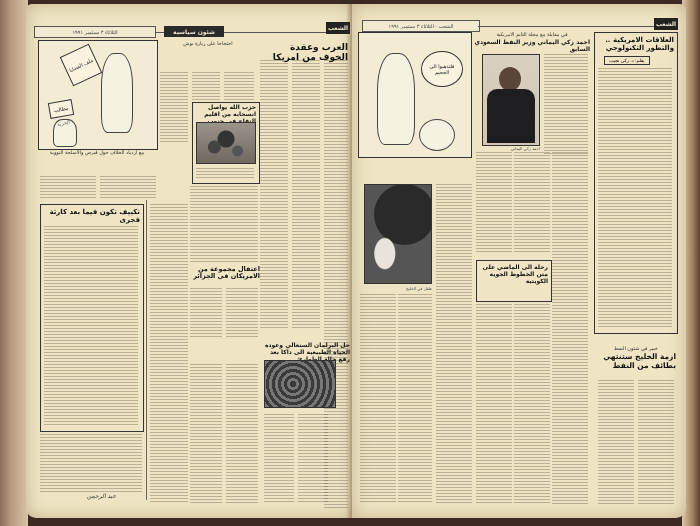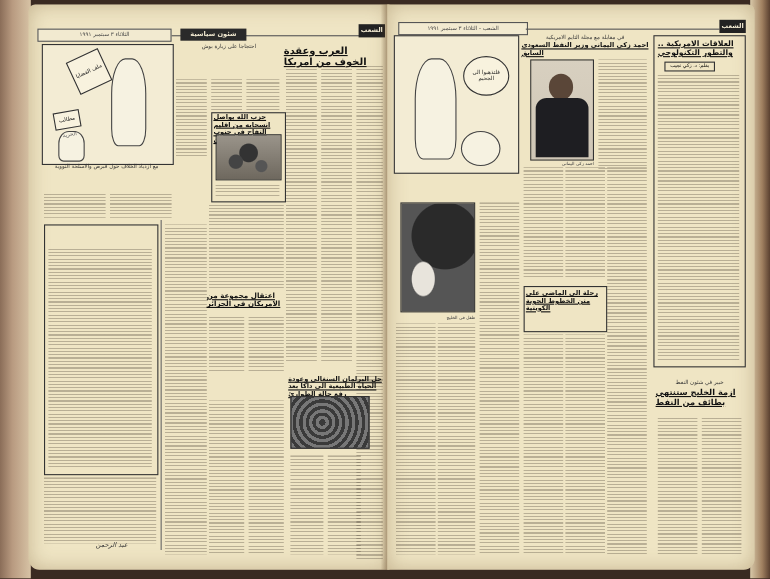--- a/index.html
+++ b/index.html
@@ -36,22 +36,22 @@
     position:absolute; background:#2a2a2a; color:#f0e8d0; font-size:6px; font-weight:bold;
     text-align:center; line-height:11px; height:11px; direction:rtl;
   }
   .masthead {
     position:absolute; background:#222; color:#f0e8d0; font-size:6px; font-weight:bold;
     text-align:center; line-height:12px; height:12px; direction:rtl;
   }
   .rule { position:absolute; background:#555; height:1px; }
   .box { position:absolute; border:1px solid #333; }
   .headline {
-    position:absolute; direction:rtl; text-align:left; color:#111; font-weight:bold;
-    font-family:"DejaVu Sans", sans-serif; line-height:1.15;text-decoration:underline;
+    position:absolute; direction:rtl; text-align:right; color:#111; font-weight:bold;
+    font-family:"DejaVu Sans", sans-serif; line-height:1.15;
   }
   .kicker {
     position:absolute; direction:rtl; text-align:center; color:#333; font-size:5px; line-height:1.1;
   }
   .textcol {
     position:absolute;
     background-image: repeating-linear-gradient(180deg, rgba(60,50,40,0.55) 0px, rgba(60,50,40,0.55) 1px, transparent 1px, transparent 3px);
     opacity:0.55;
   }
   .colrule { position:absolute; width:1px; background:#666; }
@@ -111,20 +111,21 @@
   <div class="box" style="left:166px; top:98px; width:66px; height:80px;"></div>
   <div class="headline" style="left:168px; top:100px; width:62px; font-size:6px;">حزب الله يواصل انسحابه من اقليم التفاح في جنوب لبنان</div>
   <div class="photo tank" style="left:170px; top:118px; width:58px; height:40px;"></div>
   <div class="textcol" style="left:170px; top:164px; width:58px; height:12px;"></div>
 
   <div class="kicker" style="left:14px; top:146px; width:114px;">مع ازدياد الخلاف حول قبرص والاسلحة النووية</div>
   <div class="textcol" style="left:14px; top:172px; width:56px; height:22px;"></div>
   <div class="textcol" style="left:74px; top:172px; width:56px; height:22px;"></div>
 
   <div class="box" style="left:14px; top:200px; width:102px; height:226px;"></div>
+  <div class="headline" style="left:18px; top:204px; width:96px; font-size:7px;">تكييف تكون فيما بعد كارثة فجرى</div>
   <div class="textcol" style="left:18px; top:222px; width:94px; height:200px;"></div>
   <div class="textcol" style="left:14px; top:430px; width:102px; height:60px;"></div>
   <div class="signature" style="left:30px; top:488px; width:60px;">عبد الرحمن</div>
   <div class="colrule" style="left:120px; top:196px; height:300px;"></div>
 
   <div class="textcol" style="left:124px; top:200px; width:38px; height:300px;"></div>
 
   <div class="headline" style="left:162px; top:262px; width:72px; font-size:6.5px;">اعتقال مجموعة من الامريكان في الجزائر</div>
   <div class="textcol" style="left:164px; top:284px; width:32px; height:50px;"></div>
   <div class="textcol" style="left:200px; top:284px; width:32px; height:50px;"></div>

